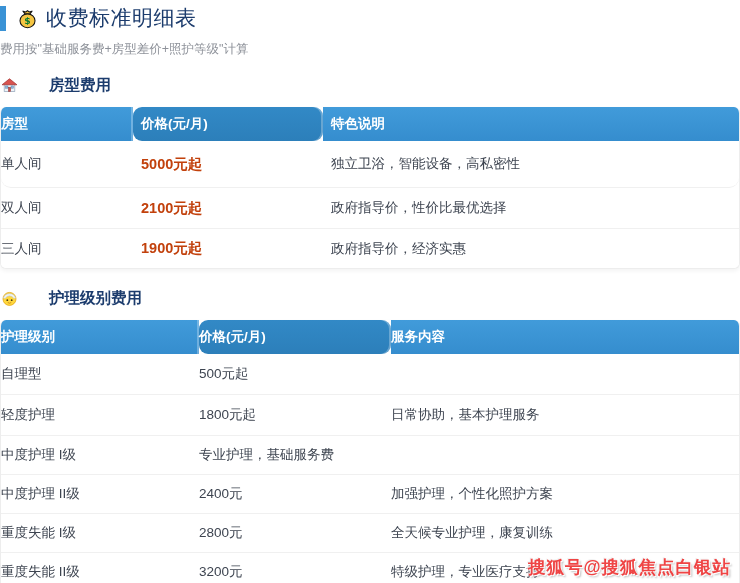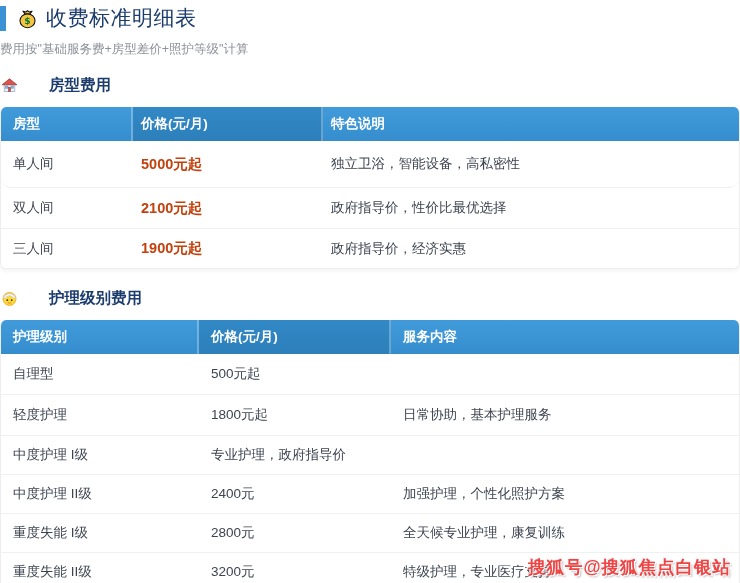--- a/index.html
+++ b/index.html
@@ -36,32 +36,32 @@
   .thead,.trow{display:grid;align-items:center;}
   .t1 .thead,.t1 .trow{grid-template-columns:132px 190px 1fr;}
   .t2 .thead,.t2 .trow{grid-template-columns:198px 192px 1fr;}
 
   .thead{height:34px;}
   .thead .cell{
     height:34px;display:flex;align-items:center;
     color:#fff;font-size:13.5px;font-weight:bold;
     background:linear-gradient(180deg,#419bda,#358dce);
   }
-  .thead .cell.mid{background:linear-gradient(180deg,#3289c6,#2c7fba);}
+  .thead .cell.mid{background:linear-gradient(180deg,#3289c6,#2c7fba);border-radius:9px;}
   .thead .cell.c1,.thead .cell.c2{box-shadow:inset -2px 0 0 rgba(255,255,255,.28);}
 
   .trow{border-bottom:1px solid #f0f0f0;background:#fff;}
   .trow:last-child{border-bottom:none;}
   .t1 .trow:nth-of-type(2){height:46px;border-radius:10px;}
   .t1 .trow:nth-of-type(3){height:40px;}
   .t1 .trow:nth-of-type(4){height:39px;}
   .t2 .trow:nth-of-type(2),.t2 .trow:nth-of-type(3){height:40px;}
   .t2 .trow:nth-of-type(n+4){height:38px;}
 
-  .cell{padding-left:12px;font-size:13.5px;color:#3d4450;}
+  .cell{font-size:13.5px;color:#3d4450;}
   .t1 .cell.c2,.t1 .cell.c3{padding-left:8px;}
 
   .price-red{color:#c2410c;font-weight:bold;font-size:14.5px;}
   .price-plain{color:#3d4450;font-size:13.5px;}
 
   
   .watermark{
     position:absolute;right:9px;top:555px;
     font-size:17.5px;font-weight:bold;letter-spacing:1px;
     color:#ef4444;
@@ -140,21 +140,21 @@
       <div class="cell c1">自理型</div>
       <div class="cell c2 price-plain">500元起</div>
     </div>
     <div class="trow">
       <div class="cell c1">轻度护理</div>
       <div class="cell c2 price-plain">1800元起</div>
       <div class="cell c3">日常协助，基本护理服务</div>
     </div>
     <div class="trow">
       <div class="cell c1">中度护理 I级</div>
-      <div class="cell c3">专业护理，政府指导价</div>
+      <div class="cell c3">专业护理，基础服务费</div>
     </div>
     <div class="trow">
       <div class="cell c1">中度护理 II级</div>
       <div class="cell c2 price-plain">2400元</div>
       <div class="cell c3">加强护理，个性化照护方案</div>
     </div>
     <div class="trow">
       <div class="cell c1">重度失能 I级</div>
       <div class="cell c2 price-plain">2800元</div>
       <div class="cell c3">全天候专业护理，康复训练</div>

